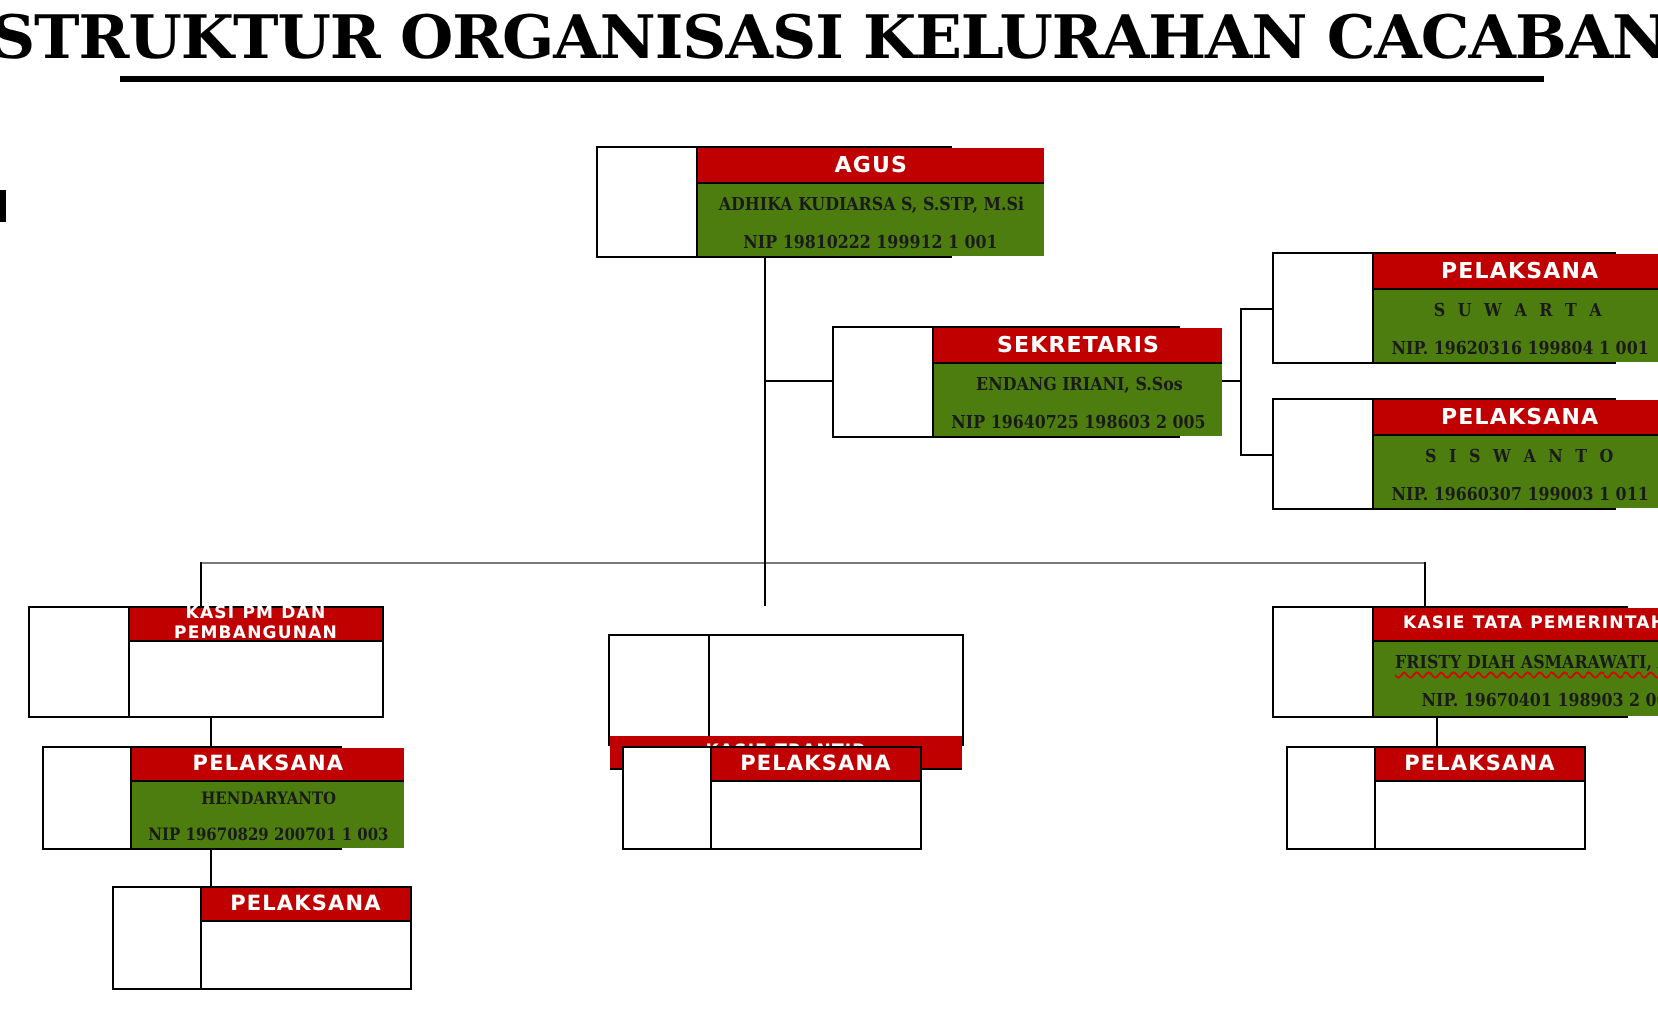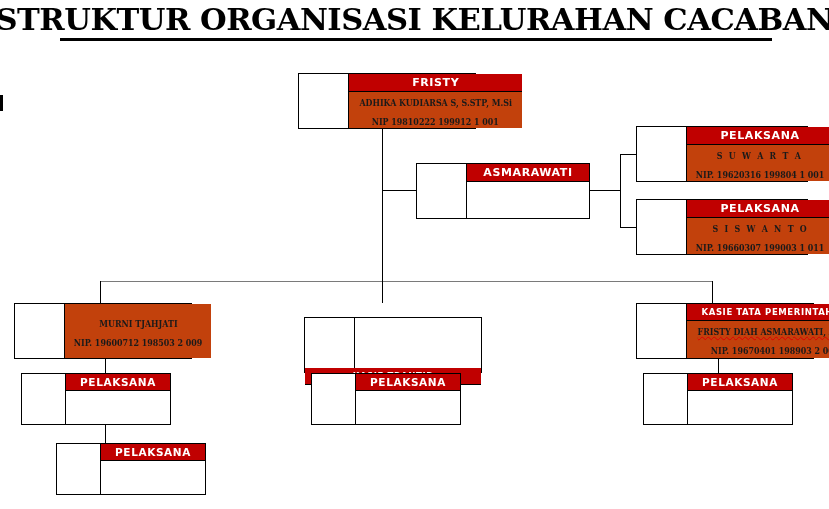--- a/index.html
+++ b/index.html
@@ -43,21 +43,21 @@
     background:#C00000;color:#ffffff;
     font-family:"DejaVu Sans",sans-serif;
     font-weight:bold;
     text-align:center;
     box-sizing:border-box;
     border-bottom:1px solid #000;
     display:flex;align-items:center;justify-content:center;
     letter-spacing:0.6px;
   }
   .node .info{
-    flex:1;background:#c2410c;
+    flex:1;background:#4d7c0f;
     display:flex;flex-direction:column;
     align-items:center;justify-content:center;
     box-sizing:border-box;
   }
   .node .nm{
     font-family:"DejaVu Serif",serif;
     font-weight:bold;
     color:#1a1a1a;
     text-align:center;
     white-space:nowrap;
@@ -134,32 +134,36 @@
   <div class="ln lnv" style="left:105px;top:359px;height:14px;"></div>
   <div class="ln lnv" style="left:105px;top:425px;height:18px;"></div>
 
   <div class="ln lnv" style="left:386px;top:359px;height:14px;"></div>
 
   <div class="ln lnv" style="left:718px;top:359px;height:14px;"></div>
 
   <div class="node lurah">
     <div class="pad"></div>
     <div class="body">
-      <div class="hdr">FRISTY</div>
+      <div class="hdr">AGUS</div>
       <div class="info">
         <div class="nm">ADHIKA KUDIARSA  S, S.STP, M.Si</div>
         <div class="nip">NIP  19810222 199912 1 001</div>
       </div>
     </div>
   </div>
 
   <div class="node sekre">
     <div class="pad"></div>
     <div class="body">
-      <div class="hdr">ASMARAWATI</div>
+      <div class="hdr">SEKRETARIS</div>
+      <div class="info">
+        <div class="nm">ENDANG  IRIANI, S.Sos</div>
+        <div class="nip">NIP  19640725 198603 2 005</div>
+      </div>
     </div>
   </div>
 
   <div class="node plx-r plx-r1">
     <div class="pad"></div>
     <div class="body">
       <div class="hdr">PELAKSANA</div>
       <div class="info">
         <div class="nm">S U W A R T A</div>
         <div class="nip">NIP. 19620316 199804 1 001</div>
@@ -174,31 +178,32 @@
       <div class="info">
         <div class="nm">S I S W A N T O</div>
         <div class="nip">NIP. 19660307 199003 1 011</div>
       </div>
     </div>
   </div>
 
   <div class="node kasi kasi1">
     <div class="pad"></div>
     <div class="body">
-      <div class="info">
-        <div class="nm">MURNI TJAHJATI</div>
-        <div class="nip">NIP. 19600712 198503 2 009</div>
-      </div>
+      <div class="hdr">KASI PM  DAN PEMBANGUNAN</div>
     </div>
   </div>
 
   <div class="node plx plxA">
     <div class="pad"></div>
     <div class="body">
       <div class="hdr">PELAKSANA</div>
+      <div class="info">
+        <div class="nm">HENDARYANTO</div>
+        <div class="nip">NIP  19670829 200701 1 003</div>
+      </div>
     </div>
   </div>
 
   <div class="node plx plxB">
     <div class="pad"></div>
     <div class="body">
       <div class="hdr">PELAKSANA</div>
     </div>
   </div>
 

